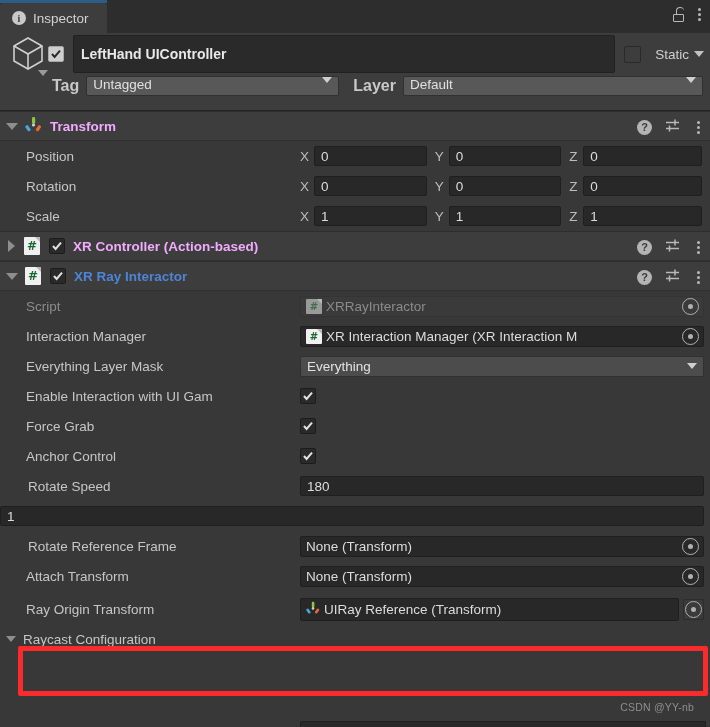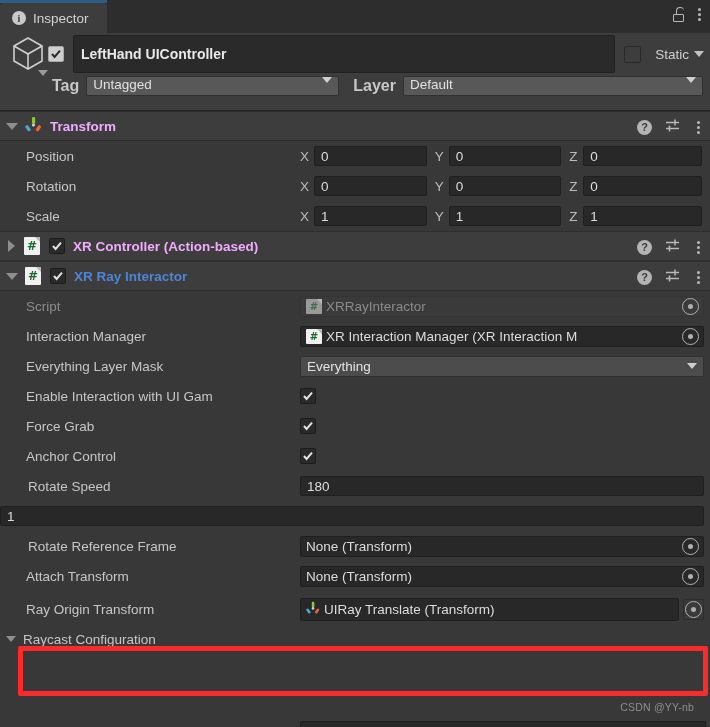--- a/index.html
+++ b/index.html
@@ -516,21 +516,21 @@
       <span class="plabel">Ray Origin Transform</span>
       <span class="objfield" style="height:23px">
         <span class="transform-gizmo" style="flex:0 0 14px">
           <svg width="14" height="14" viewBox="0 0 17 17">
             <rect x="7" y="1" width="3.2" height="7" rx="1.4" fill="#8cc63f"></rect>
             <rect x="1.2" y="9" width="3.2" height="6.5" rx="1.4" fill="#4aa6d8" transform="rotate(-35 2.8 12)"></rect>
             <rect x="12" y="9" width="3.2" height="6.5" rx="1.4" fill="#e8692f" transform="rotate(35 13.6 12)"></rect>
             <circle cx="8.5" cy="9" r="1.6" fill="#cfcfcf"></circle>
           </svg>
         </span>
-        <span class="otext">UIRay Translate (Transform)</span>
+        <span class="otext">UIRay Reference (Transform)</span>
       </span>
       <span class="picker-out">
         <span class="picker" style="margin:0">
             <i></i>
           </span>
       </span>
     </div>
 
     <div class="prow" style="height:24px">
       <span class="plabel" style="padding-left:6px;display:flex;align-items:center;gap:7px">

